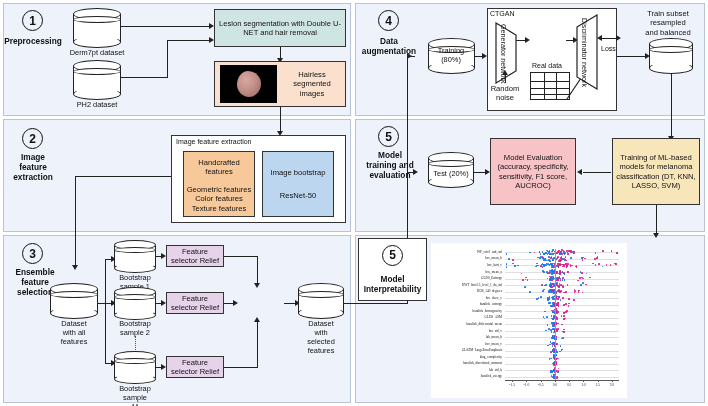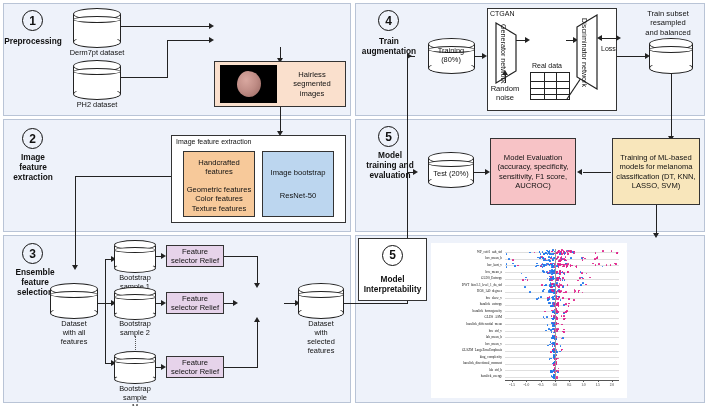--- a/index.html
+++ b/index.html
@@ -103,20 +103,21 @@
       <div class="cap" style="left:97px;top:101px;">PH2 dataset</div>
     </div>
 
   <div class="ln lnh" style="left:121px;top:26px;width:89px;"></div>
   <div class="arrow ar-r" style="left:209px;top:23px;"></div>
   <div class="ln lnh" style="left:121px;top:77px;width:47px;"></div>
   <div class="ln lnv" style="left:167px;top:40px;height:38px;"></div>
   <div class="ln lnh" style="left:167px;top:40px;width:43px;"></div>
   <div class="arrow ar-r" style="left:209px;top:37px;"></div>
 
+  <div class="box teal" style="left:214px;top:9px;width:132px;height:38px;">Lesion segmentation with Double U-NET and hair removal</div>
 
   <div class="ln lnv" style="left:280px;top:47px;height:13px;"></div>
   <div class="arrow ar-d" style="left:277px;top:58px;"></div>
 
   <div class="box peach" style="left:214px;top:61px;width:132px;height:46px;justify-content:flex-end;">
     <span style="white-space:pre-line;width:62px;">Hairless segmented images</span>
   </div>
   <div class="thumb" style="left:220px;top:65px;width:57px;height:38px;"></div>
   <div class="blob" style="left:237px;top:71px;width:24px;height:26px;"></div>
 
@@ -249,21 +250,21 @@
 
   <div class="ln lnh" style="left:344px;top:303px;width:64px;"></div>
   <div class="ln lnv" style="left:407px;top:56px;height:248px;"></div>
   <div class="arrow ar-r" style="left:407px;top:53px;"></div>
   <div class="ln lnh" style="left:407px;top:56px;width:8px;"></div>
 
   <div class="ln lnh" style="left:407px;top:172px;width:8px;"></div>
   <div class="arrow ar-r" style="left:413px;top:169px;"></div>
 
   <div class="stepnum" style="left:378px;top:10px;">4</div>
-  <div class="steplabel" style="left:358px;top:36px;width:62px;white-space:pre-line;">Train
+  <div class="steplabel" style="left:358px;top:36px;width:62px;white-space:pre-line;">Data
 augmentation</div>
 
   <div class="cyl" style="left:428px;top:38px;width:47px;height:36px;">
     <div class="body"></div>
     <div class="top"></div>
     <div class="rib" style="top:8px;"></div>
     <div class="bot"></div>
   </div>
   <div class="cyl">
       <div class="cap" style="left:451px;top:47px;white-space:pre-line;text-align:center;">Training

